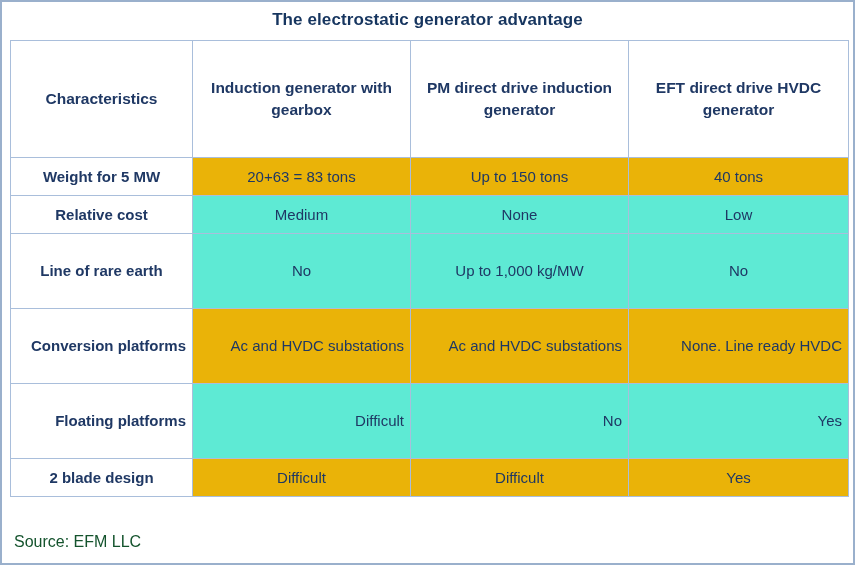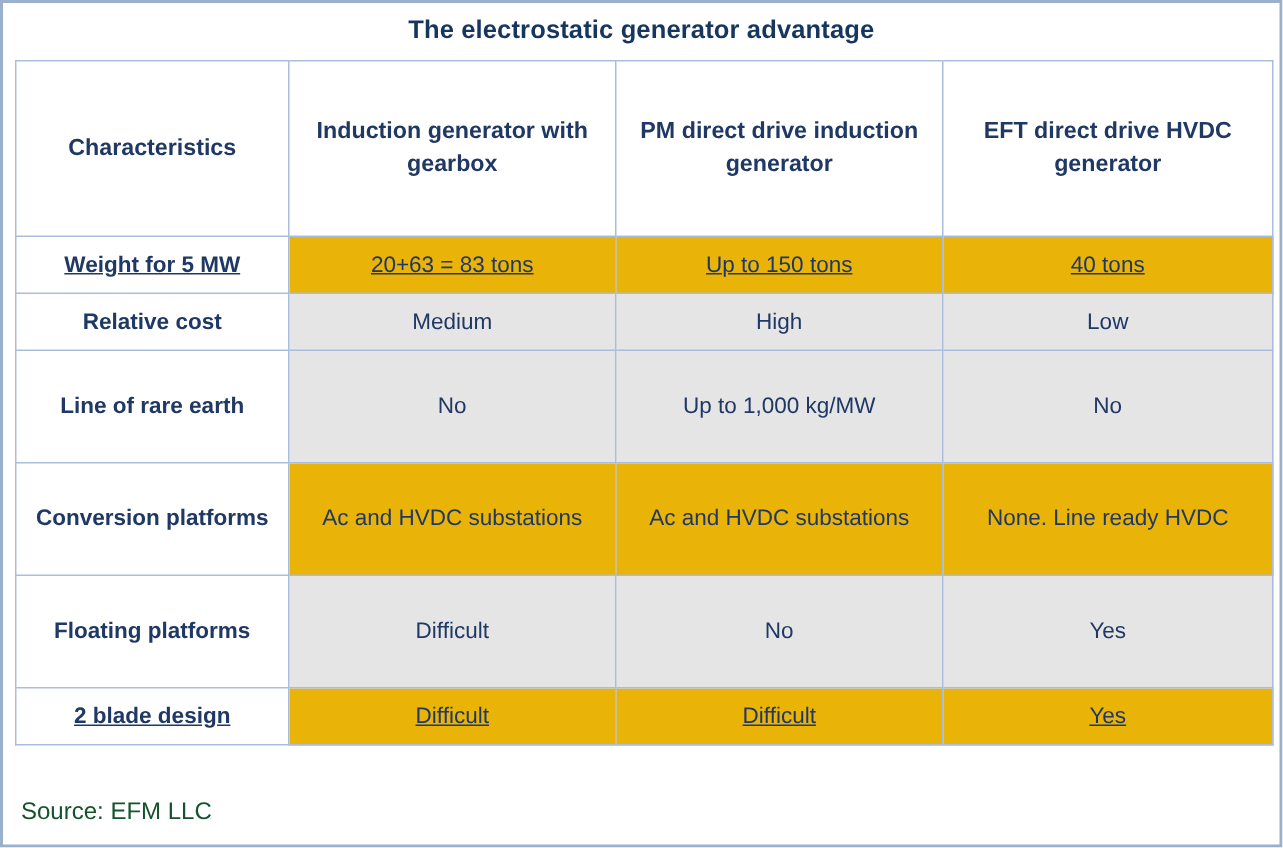--- a/index.html
+++ b/index.html
@@ -61,26 +61,26 @@
     padding: 6px 10px;
   }
   table.cmp tbody th.rowhead {
     font-weight: bold;
     background: inherit;
   }
   tr.shaded th.rowhead, tr.shaded td {
     background: #eab308;
   }
   tr.plain th.rowhead, tr.plain td {
-    background: #e5e5e5;
+    background: #5eead4;
   }
-  tr.h1 th, tr.h1 td { height: 25px; text-decoration: underline; }
+  tr.h1 th, tr.h1 td { height: 25px; }
   tr.h2 th, tr.h2 td { height: 25px; }
   tr.tall th, tr.tall td { height: 62px; }
-  tr.tall2 th, tr.tall2 td { height: 62px; }
+  tr.tall2 th, tr.tall2 td { height: 62px; text-align: right; }
   .source {
     position: absolute;
     left: 12px;
     bottom: 12px;
     font-size: 16px;
     color: #14532d;
   }
 </style>
 </head>
 <body>
@@ -110,21 +110,21 @@
         <tr class="shaded h1">
           <th class="rowhead">Weight for 5 MW</th>
           <td>20+63 = 83 tons</td>
           <td>Up to 150 tons</td>
           <td>40 tons</td>
         </tr>
 
         <tr class="plain h2">
           <th class="rowhead">Relative cost</th>
           <td>Medium</td>
-          <td>High</td>
+          <td>None</td>
           <td>Low</td>
         </tr>
 
 
         <tr class="plain tall">
           <th class="rowhead">Line of rare earth</th>
           <td>No</td>
           <td>Up to 1,000 kg/MW</td>
           <td>No</td>
         </tr>

